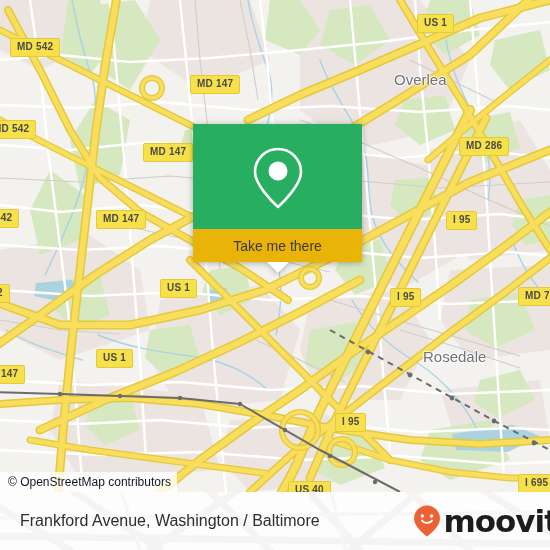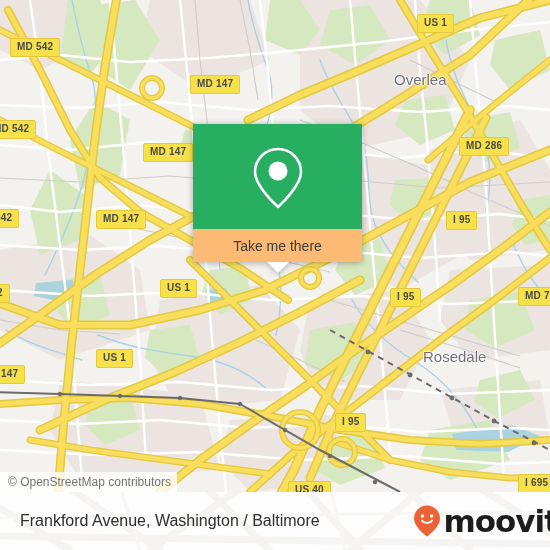--- a/index.html
+++ b/index.html
@@ -67,21 +67,21 @@
   #popup-head {
     height: 105px;
     background: #27ae60;
     display: flex;
     align-items: center;
     justify-content: center;
   }
   #popup-foot {
     position: relative;
     height: 33px;
-    background: #fdba74;
+    background: #eab308;
     display: flex;
     align-items: center;
     justify-content: center;
   }
   #popup-label {
     color: #3b3b3b;
     font-size: 14px;
     font-family: "Liberation Sans", sans-serif;
   }
   #popup-tail {
@@ -98,21 +98,21 @@
   
   #attribution {
     position: absolute;
     left: 0;
     bottom: 0;
     height: 20px;
     padding: 0 6px 0 8px;
     background: rgba(255,255,255,.80);
     display: flex;
     align-items: center;
-    color: #737373;
+    color: #0f172a;
     font-size: 12px;
     font-family: "Liberation Sans", sans-serif;
     white-space: nowrap;
   }
 
   
   #bottombar {
     position: absolute;
     left: 0;
     top: 492px;

